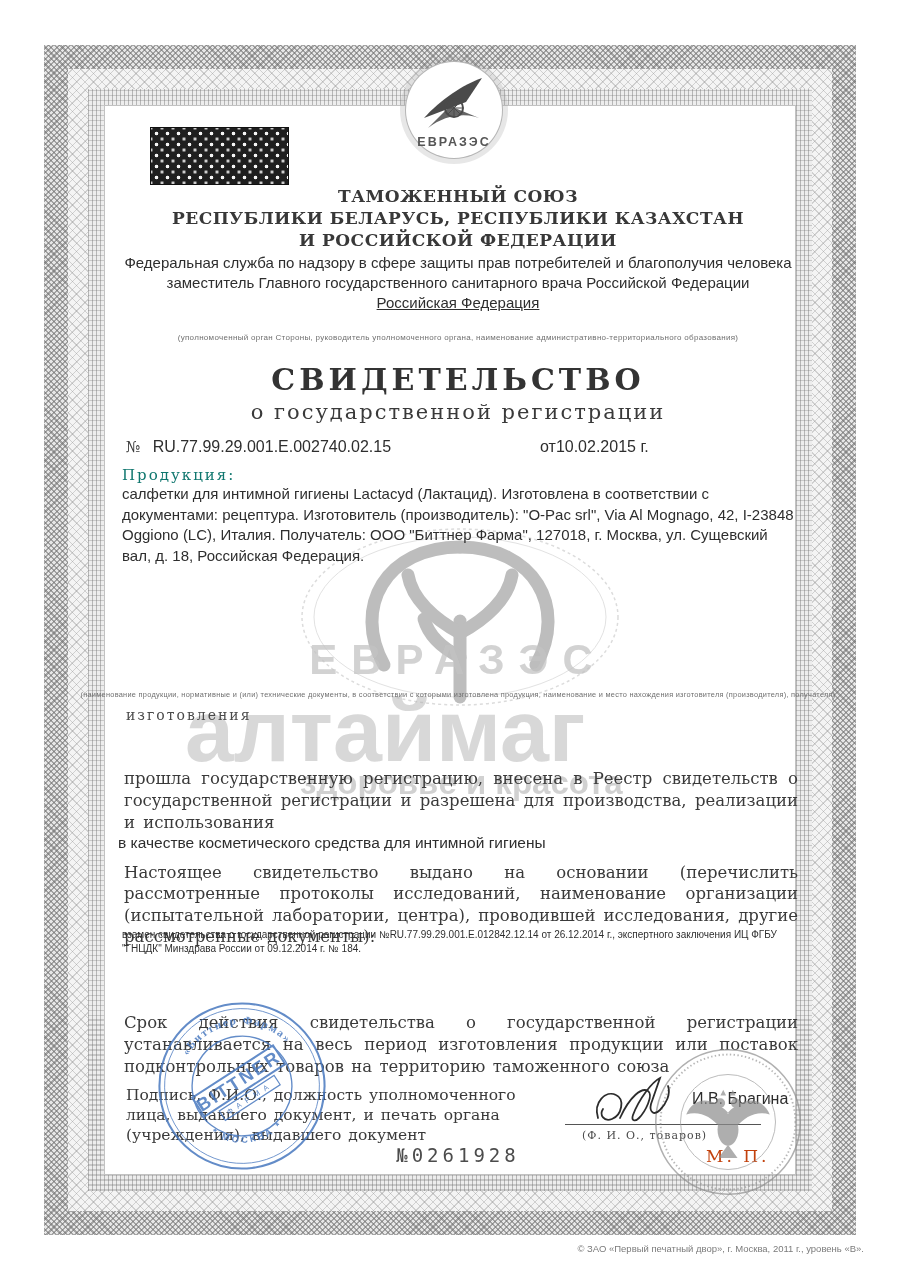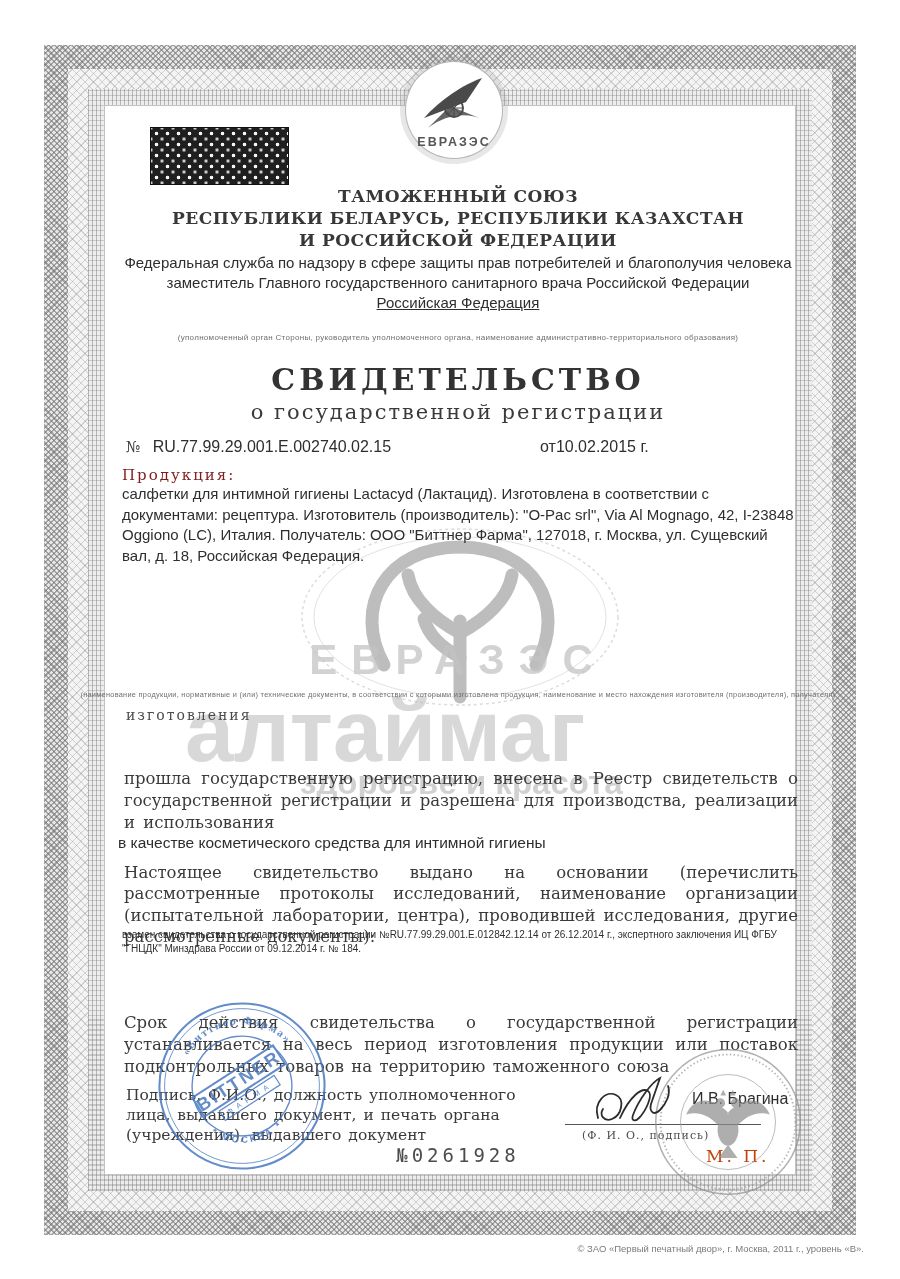--- a/index.html
+++ b/index.html
@@ -91,21 +91,21 @@
 
   <div class="abs ctr serif z2" style="top:362px;font-size:30px;font-weight:bold;letter-spacing:4px;color:#333;">СВИДЕТЕЛЬСТВО</div>
   <div class="abs ctr serif z2" style="top:400px;font-size:21px;letter-spacing:2px;">о государственной регистрации</div>
 
   <div class="abs z2" style="left:126px;top:438px;font-size:16px;">
     <span class="serif" style="font-size:15px;">№</span>
     <span class="sans" style="margin-left:8px;">RU.77.99.29.001.Е.002740.02.15</span>
   </div>
   <div class="abs sans z2" style="left:540px;top:438px;font-size:16px;">от10.02.2015 г.</div>
 
-  <div class="abs serif z2" style="left:122px;top:466px;font-size:15px;letter-spacing:2px;color:#7f1d1d;">Продукция:</div>
+  <div class="abs serif z2" style="left:122px;top:466px;font-size:15px;letter-spacing:2px;color:#0f766e;">Продукция:</div>
   <div class="abs sans z2" style="left:122px;top:484px;width:672px;font-size:15px;line-height:1.38;">салфетки для интимной гигиены Lactacyd (Лактацид). Изготовлена в соответствии с документами: рецептура. Изготовитель (производитель): "O-Pac srl", Via Al Mognago, 42, I-23848 Oggiono (LC), Италия.  Получатель: ООО "Биттнер Фарма", 127018, г. Москва, ул. Сущевский вал, д. 18, Российская Федерация.</div>
 
   <svg class="abs" style="left:290px;top:525px;z-index:1;" width="340" height="185" viewBox="0 0 340 185">
     <ellipse cx="170" cy="92" rx="158" ry="88" fill="none" stroke="#dcdcdc" stroke-width="1.5" stroke-dasharray="3 3"></ellipse>
     <ellipse cx="170" cy="92" rx="146" ry="80" fill="none" stroke="#e2e2e2" stroke-width="1"></ellipse>
     <g fill="none" stroke="#bdbdbd" stroke-width="13" stroke-linecap="round">
       <path d="M170,22 C 96,22 62,82 94,140"></path>
       <path d="M170,22 C 244,22 278,82 246,140"></path>
       <path d="M170,172 C170,140 170,118 170,96"></path>
       <path d="M170,108 C 144,94 122,74 118,50"></path>
@@ -171,20 +171,20 @@
       <ellipse cx="80" cy="88" rx="11" ry="17"></ellipse>
       <circle cx="72" cy="60" r="5"></circle>
       <circle cx="88" cy="60" r="5"></circle>
       <path d="M72,52 l3,-6 l3,6 Z M82,52 l3,-6 l3,6 Z"></path>
       <path d="M80,104 l-10,14 h20 Z"></path>
     </g>
   </svg>
 
   <div class="abs sans z2" style="left:692px;top:1090px;font-size:16px;color:#2c2c2c;">И.В. Брагина</div>
   <div class="sig-line"></div>
-  <div class="abs serif z2" style="left:582px;top:1129px;font-size:11px;letter-spacing:1px;color:#4a4a4a;">(Ф. И. О., подпись)</div>
+  <div class="abs serif z2" style="left:582px;top:1129px;font-size:11px;letter-spacing:1px;color:#4a4a4a;">(Ф. И. О., товаров)</div>
   <div class="abs serif z2" style="left:706px;top:1146px;font-size:17px;letter-spacing:3px;color:#c2410c;">М. П.</div>
 
   <div class="abs ctr z2" style="top:1144px;font-family:'DejaVu Sans Mono',monospace;font-size:19px;letter-spacing:4px;color:#4c4c4c;">№0261928</div>
 
   <div class="footer">© ЗАО «Первый печатный двор»,  г. Москва,  2011 г., уровень «В».</div>
 
 </div>
 
 </body></html>

